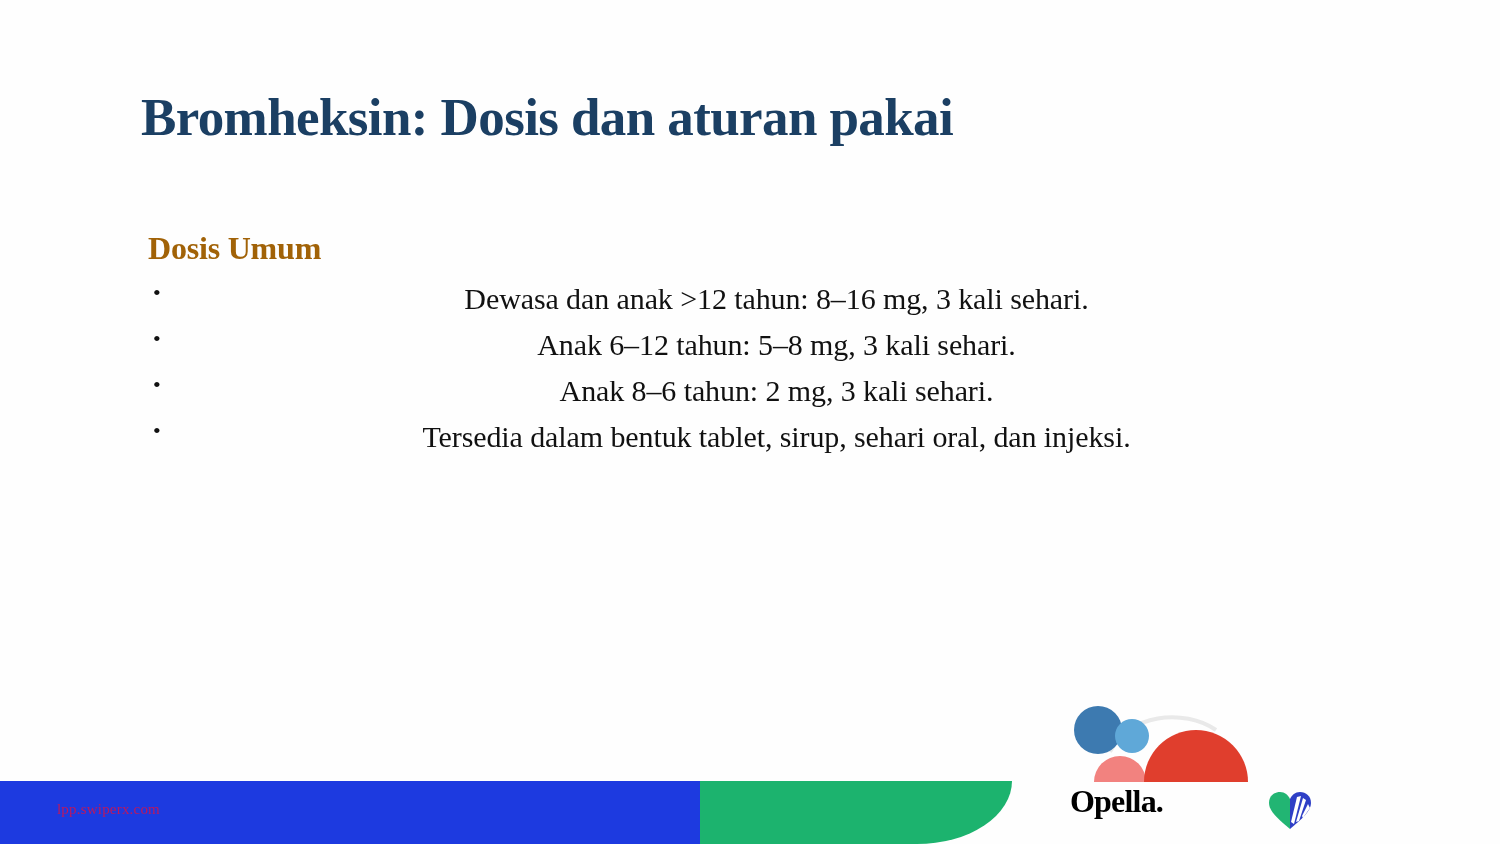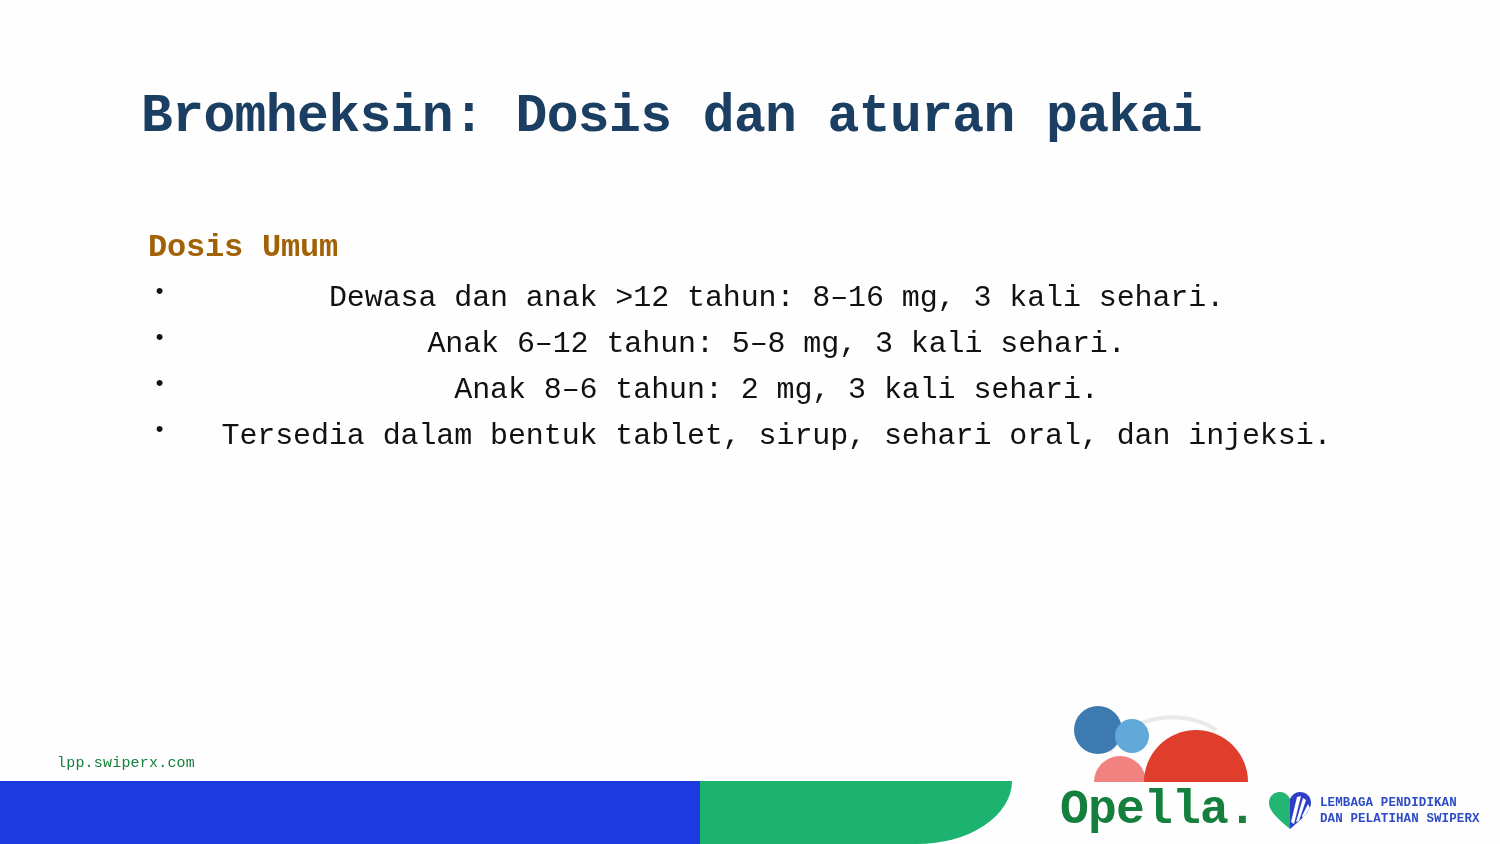--- a/index.html
+++ b/index.html
@@ -10,21 +10,21 @@
     height:844px;
     background:#ffffff;
     overflow:hidden;
   }
 
   .slide {
     position:relative;
     width:1500px;
     height:844px;
     background:#fefefe;
-    font-family:Liberation Mono, monospace;
+    font-family:Liberation Serif, serif;
     overflow:hidden;
   }
 
   
   .slide-title {
     position:absolute;
     left:141px;
     top:88px;
     width:1200px;
     font-size:53px;
@@ -99,23 +99,23 @@
     width:312px;
     height:63px;
     background:#22b573;
     background:#1cb36e;
     border-bottom-right-radius:95px 63px;
   }
 
   .footer-url {
     position:absolute;
     left:57px;
-    top:755px;
+    top:801px;
     font-size:15px;
-    color:#15803d;
+    color:#be185d;
     letter-spacing:0.2px;
     z-index:5;
   }
 
   
   .opella-logo {
     position:absolute;
     left:1058px;
     top:700px;
     width:200px;
@@ -125,25 +125,25 @@
   .opella-mark {
     position:absolute;
     left:0;
     top:0;
     width:200px;
     height:82px;
   }
 
   .opella-word {
     position:absolute;
-    left:2px;
+    left:12px;
     top:83px;
-    font-size:48px;
-    font-weight:bold;
-    color:#15803d;
+    font-size:32px;
+    font-weight:bold;
+    color:#000000;
     letter-spacing:-0.8px;
   }
 
   
   .swiperx-logo {
     position:absolute;
     left:1268px;
     top:787px;
     width:225px;
     height:48px;
@@ -216,19 +216,15 @@
   </div>
 
   <div class="swiperx-logo">
     <svg class="swiperx-mark" viewBox="0 0 44 40">
       <path d="M22 38 C 10 28, 1 20, 1 12 C 1 5, 6 1, 12 1 C 17 1, 20 4, 22 8 Z" fill="#22b573"></path>
       <path d="M22 38 C 34 28, 43 20, 43 12 C 43 5, 38 1, 32 1 C 27 1, 24 4, 22 8 Z" fill="#2e3fc6"></path>
       <path d="M29 6 L 33 5 L 26 33 L 23 31 Z" fill="#ffffff"></path>
       <path d="M35 7 L 38 9 L 31 30 L 28 31 Z" fill="#ffffff"></path>
       <path d="M40 13 L 42 17 L 35 27 L 34 25 Z" fill="#ffffff"></path>
     </svg>
-    <div class="swiperx-text">
-      <div>LEMBAGA PENDIDIKAN</div>
-      <div>DAN PELATIHAN SWIPERX</div>
-    </div>
   </div>
 
 </div>
 
 </body></html>

